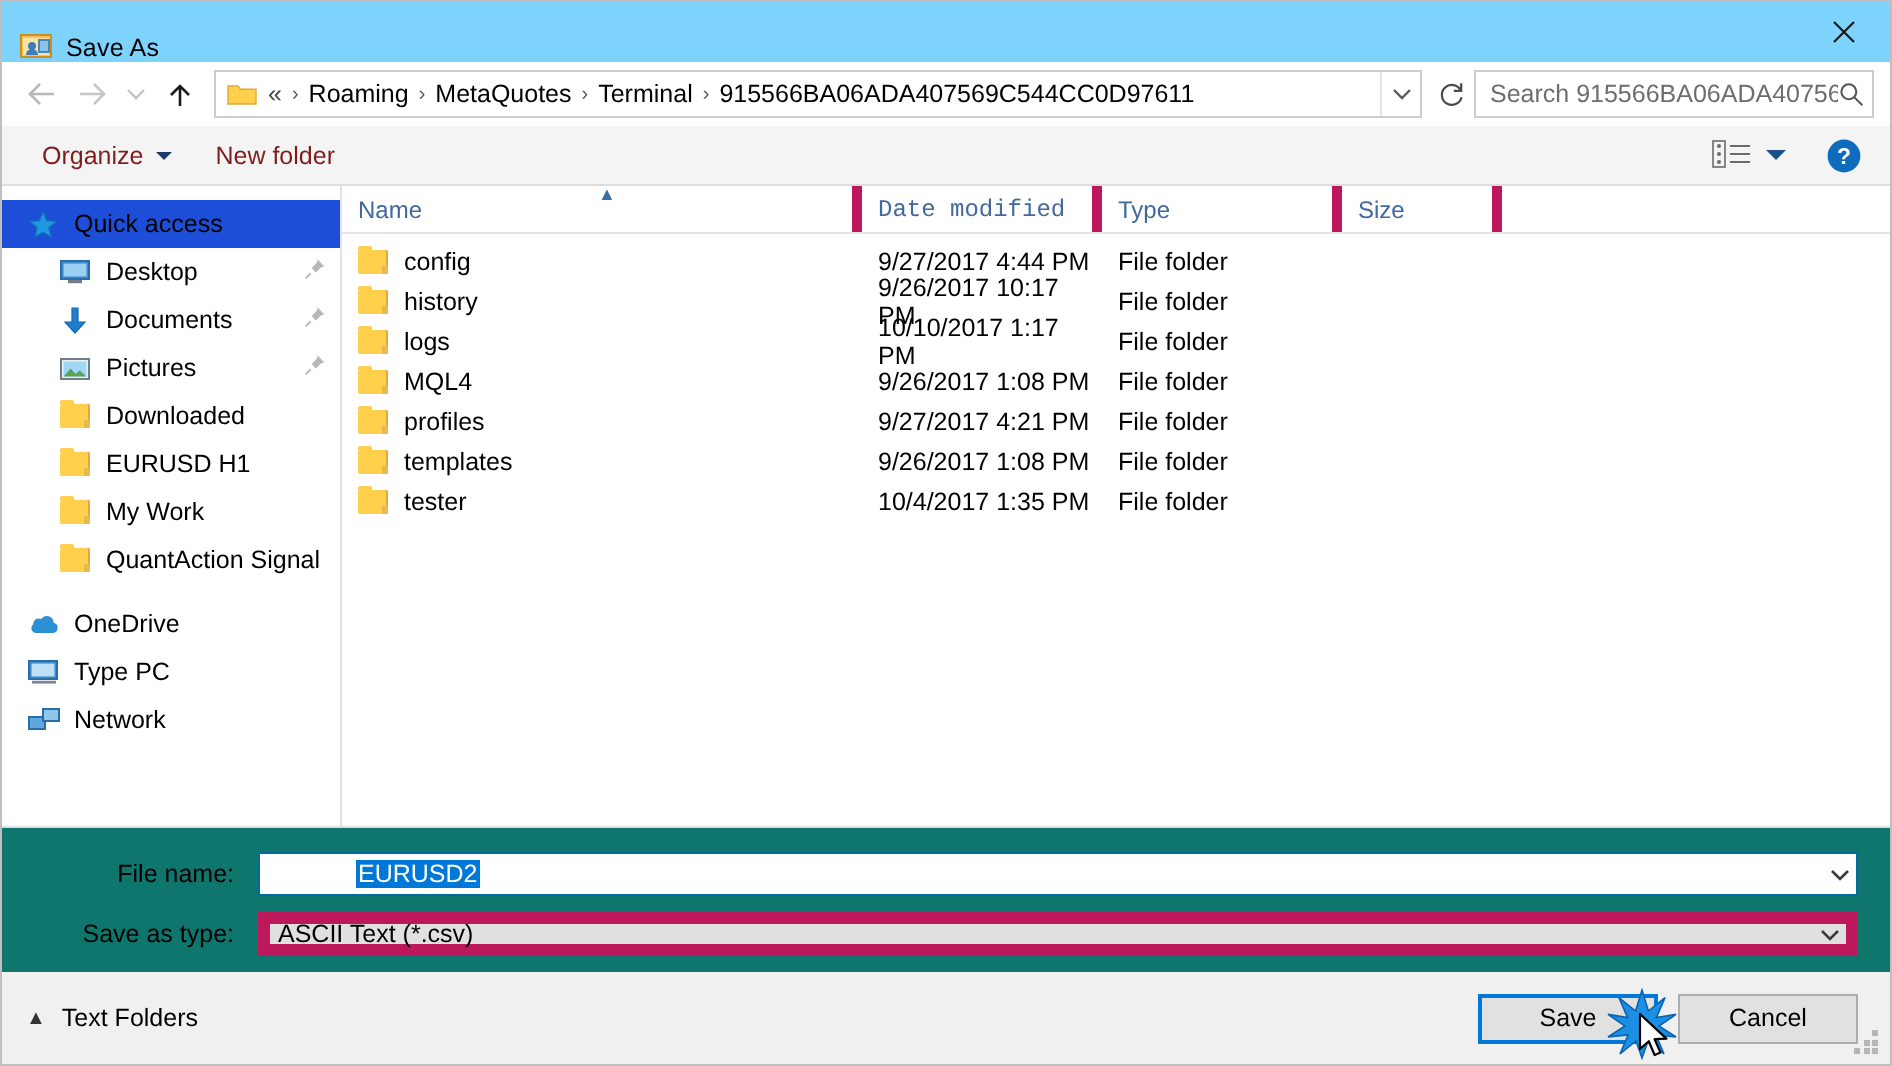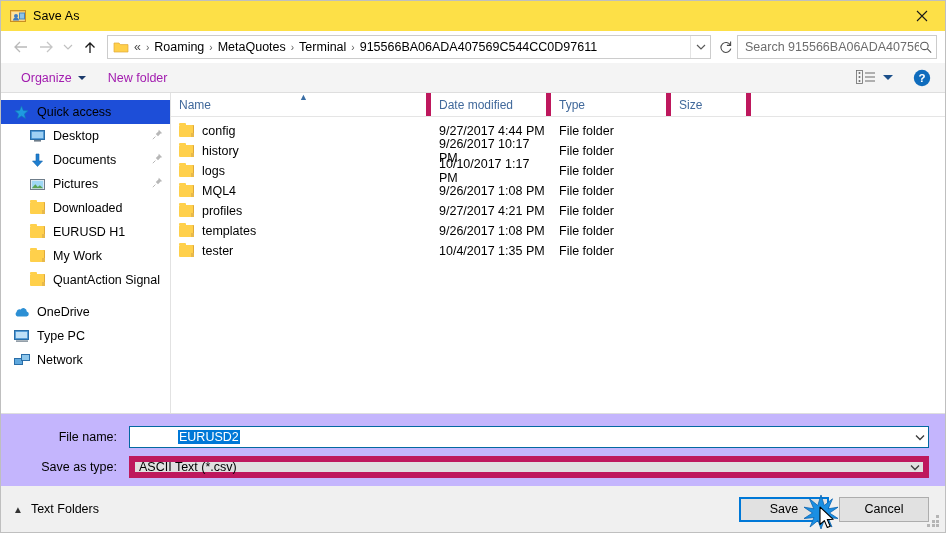--- a/index.html
+++ b/index.html
@@ -17,22 +17,22 @@
     position: relative;
     width: 946px; height: 533px;
     background: #f0f0f0;
     border: 1px solid #bfbfbf;
     display: flex; flex-direction: column;
   }
 
   
   .titlebar {
     height: 30px; flex: 0 0 30px;
-    background: #fde047;
-    display: flex; align-items: center;
+    background: #7dd3fc;
+    display: flex; align-items: flex-end;
     position: relative;
   }
   .title-icon {
     width: 16px; height: 16px;
     margin-left: 9px; margin-right: 7px;
     position: relative; flex: 0 0 16px;
   }
   .title-text {
     font-size: 12.5px; color: #000;
     letter-spacing: .1px;
@@ -114,21 +114,21 @@
 
   
   .toolbar {
     height: 30px; flex: 0 0 30px;
     background: #f4f4f4;
     border-bottom: 1px solid #dedede;
     display: flex; align-items: center;
     padding: 0 10px 0 14px;
   }
   .tb-item {
-    font-size: 12.5px; color: #a21caf;
+    font-size: 12.5px; color: #7f1d1d;
     display: flex; align-items: center;
     padding: 3px 6px; margin-right: 10px;
   }
   .tb-caret {
     margin-left: 6px;
     width: 0; height: 0;
     border-left: 4px solid transparent;
     border-right: 4px solid transparent;
     border-top: 4px solid #1b3a6b;
   }
@@ -205,21 +205,21 @@
     position: relative;
   }
   .colh {
     display: flex; align-items: center;
     font-size: 12px; color: #41699b;
     padding-left: 8px;
     border-right: 5px solid #be185d;
     position: relative;
   }
   .colh.c-name { width: 260px; flex: 0 0 260px; }
-  .colh.c-date { width: 120px; flex: 0 0 120px; }
+  .colh.c-date { width: 120px; flex: 0 0 120px; font-family: Liberation Mono, monospace; }
   .colh.c-type { width: 120px; flex: 0 0 120px; }
   .colh.c-size { width: 80px; flex: 0 0 80px; }
   .colh.c-rest { flex: 1 1 auto; border-right: none; }
   .sortmark {
     position: absolute; left: 128px; top: -1px;
     color: #3a6ea5; font-size: 9px;
   }
   .rows { flex: 1 1 auto; padding-top: 4px; overflow: hidden; }
   .frow {
     height: 20px;
@@ -232,21 +232,21 @@
     padding-left: 8px;
   }
   .frow .c-name .folder { margin-right: 8px; flex: 0 0 15px; }
   .frow .c-date { width: 120px; flex: 0 0 120px; padding-left: 8px; }
   .frow .c-type { width: 120px; flex: 0 0 120px; padding-left: 8px; }
   .frow .c-size { width: 80px; flex: 0 0 80px; padding-left: 8px; }
 
   
   .formarea {
     flex: 0 0 auto;
-    background: #c4b5fd;
+    background: #0f766e;
     padding: 12px 16px 0 16px;
   }
   .formrow {
     display: flex; align-items: center;
     margin-bottom: 8px;
   }
   .formrow .lab {
     width: 112px; flex: 0 0 112px;
     text-align: right; padding-right: 12px;
     font-size: 12.5px; color: #000;

